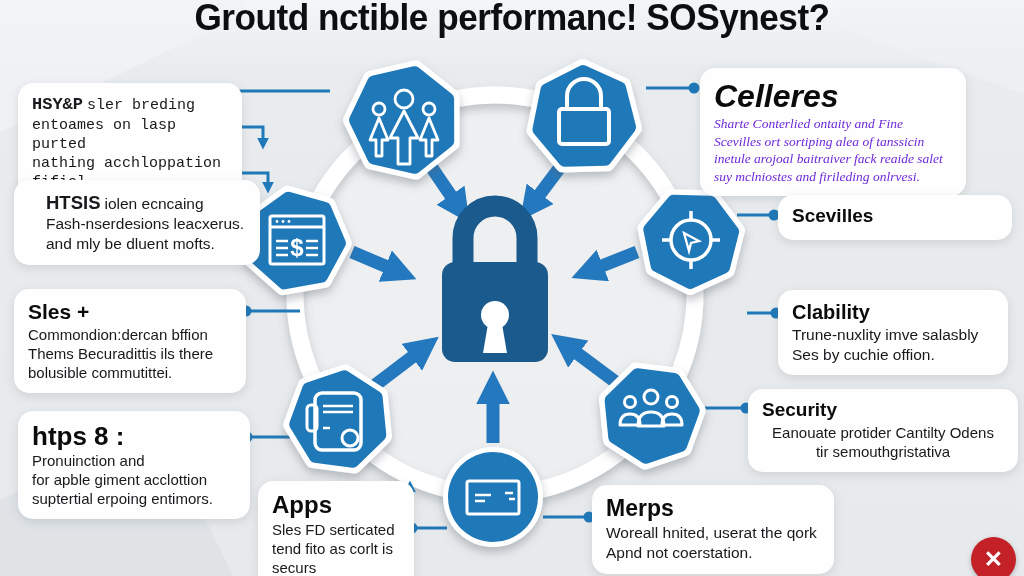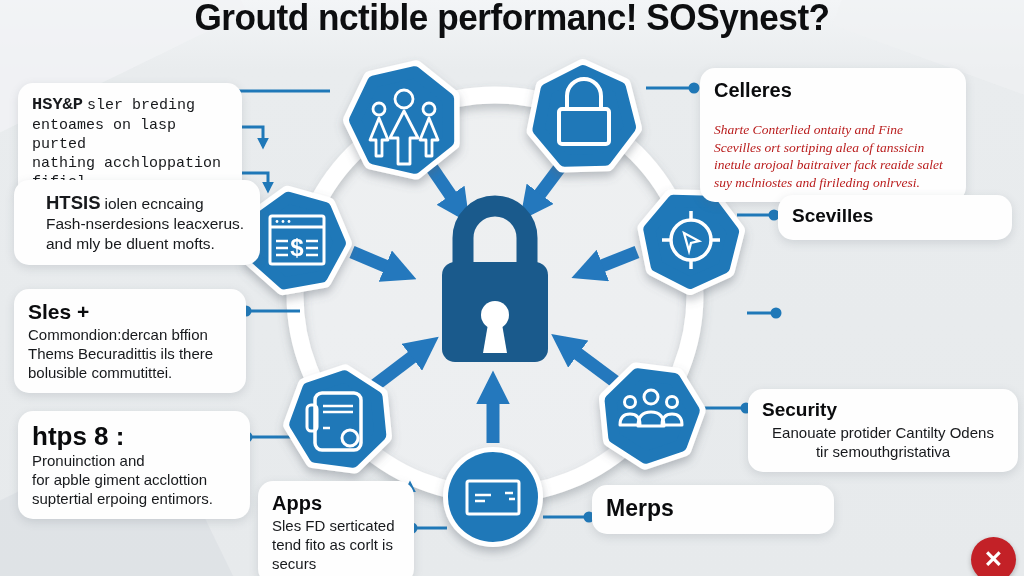--- a/index.html
+++ b/index.html
@@ -36,34 +36,34 @@
   #box-htsis{left:14px;top:180px;width:200px;padding-left:32px;}
   #box-htsis p{font-size:15.5px;}
   #box-htsis .inline-head{font-size:18.5px;}
   #box-reugi{left:14px;top:289px;width:204px;}
   #box-reugi h3{font-size:21px;}
   #box-reugi p{font-size:15px;}
   #box-htps{left:18px;top:411px;width:204px;}
   #box-htps h3{font-size:26px;margin-bottom:0;}
   #box-htps p{font-size:15px;}
   #box-celleres{left:700px;top:68px;width:238px;}
-  #box-celleres h3{font-size:20px;margin-bottom:20px;}
-  #box-celleres p{font-family:"Liberation Serif",serif;font-style:italic;font-size:13.5px;line-height:1.3;color:#b91c1c;}
+  #box-celleres h3{font-size:32px;margin-bottom:1px;font-style:italic;}
+  #box-celleres p{font-family:"Liberation Serif",serif;font-style:italic;font-size:13.5px;line-height:1.3;color:#6d28d9;}
   #box-community{left:778px;top:195px;width:206px;}
   #box-community p{font-size:15px;}
   #box-clability{left:778px;top:290px;width:202px;}
   #box-clability h3{font-size:20px;}
   #box-clability p{font-size:15.5px;}
   #box-security{left:748px;top:389px;width:242px;}
   #box-security p{font-size:15px;text-align:center;}
   #box-merps{left:592px;top:485px;width:214px;}
   #box-merps h3{font-size:23px;}
   #box-merps p{font-size:15.5px;}
   #box-apps{left:258px;top:481px;width:128px;}
-  #box-apps h3{font-size:20px;}
+  #box-apps h3{font-size:24px;}
   #box-apps p{font-size:15px;}
 
   .close-btn{
     position:absolute;left:971px;top:537px;width:45px;height:45px;border-radius:50%;
     background:#c32127;color:#fff;display:flex;align-items:center;justify-content:center;
     font-size:23px;font-weight:bold;box-shadow:0 2px 5px rgba(0,0,0,.25);z-index:6;cursor:pointer;
   }
 </style>
 </head>
 <body>
@@ -253,29 +253,36 @@
     <p>Sharte Conterlied ontaity and Fine
 Scevilles ort sortiping alea of tanssicin
 inetule arojoal baitraiver fack reaide salet
 suy mclniostes and firileding onlrvesi.</p>
   </div>
 
   <div class="box" id="box-community">
     <h3>Scevilles</h3>
   </div>
 
+  <div class="box" id="box-clability">
+    <h3>Clability</h3>
+    <p>Trune-nuxlity imve salasbly
+Ses by cuchie offion.</p>
+  </div>
 
   <div class="box" id="box-security">
     <h3>Security</h3>
     <p>Eanouate protider Cantilty Odens
 tir semouthgristativa</p>
   </div>
 
   <div class="box" id="box-merps">
     <h3>Merps</h3>
+    <p>Woreall hnited, userat the qork
+Apnd not coerstation.</p>
   </div>
 
   <div class="box" id="box-apps">
     <h3>Apps</h3>
     <p>Sles FD serticated
 tend fito as corlt is
 securs</p>
   </div>
 
   <div class="close-btn">

